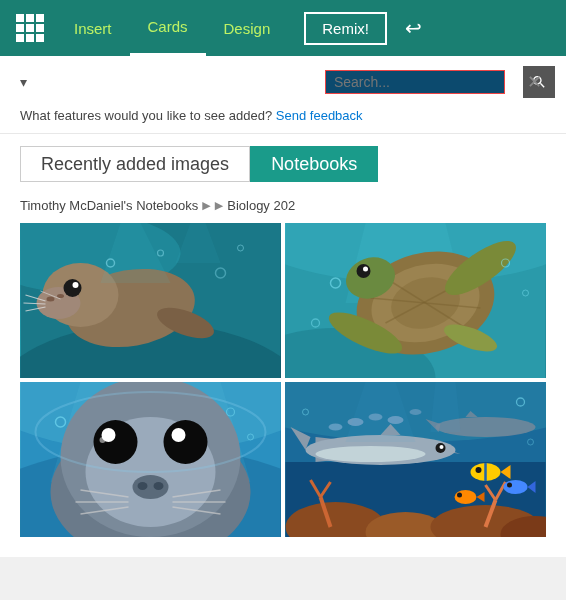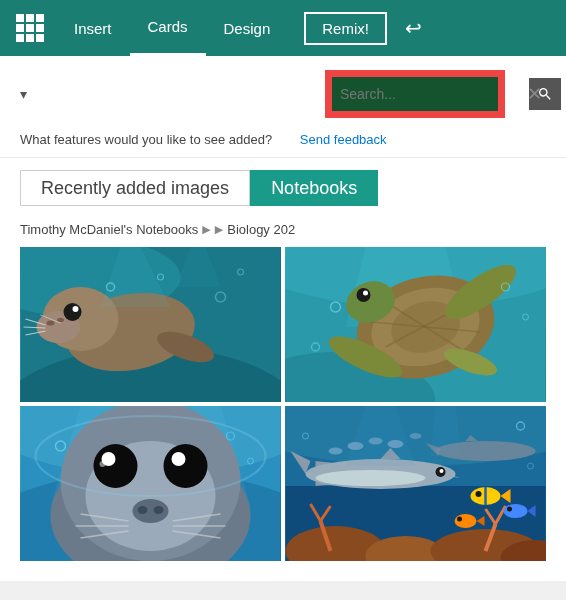--- a/index.html
+++ b/index.html
@@ -48,21 +48,21 @@
       letter-spacing: 0.5px;
       margin-right: 24px;
     }
     .topbar-nav {
       display: flex;
       align-items: center;
       gap: 0;
       flex: 1;
     }
     .nav-item {
-      color: #ffffff;
+      color: #bef264;
       font-size: 15px;
       padding: 0 18px;
       height: 56px;
       display: flex;
       align-items: center;
       cursor: pointer;
       font-weight: 400;
     }
     .nav-item.active {
       border-bottom: 3px solid white;
@@ -110,23 +110,23 @@
     }
     .title-dropdown-arrow {
       font-size: 14px;
       color: #555;
       cursor: pointer;
     }
     .search-container {
       margin-left: auto;
       display: flex;
       align-items: center;
-      border: 7px solid #ef4444;
-      background: #14532d;
-      height: 48px;
+      border: 1px solid #ef4444;
+      background: #0c4a6e;
+      height: 24px;
       width: 180px;
     }
     .search-input {
       border: none;
       outline: none;
       font-size: 14px;
       color: #999;
       padding: 0 8px;
       flex: 1;
       height: 100%;
@@ -159,21 +159,20 @@
     .feedback-bar {
       padding: 4px 20px 10px 20px;
       font-size: 13px;
       color: #444;
       border-bottom: 1px solid #e8e8e8;
     }
     .feedback-link {
       color: #0078d4;
       cursor: pointer;
       text-decoration: none;
-      margin-left: 24px;
     }
 
     
     .tab-row {
       display: flex;
       align-items: center;
       padding: 12px 20px;
       gap: 0;
     }
     .tab-btn {

